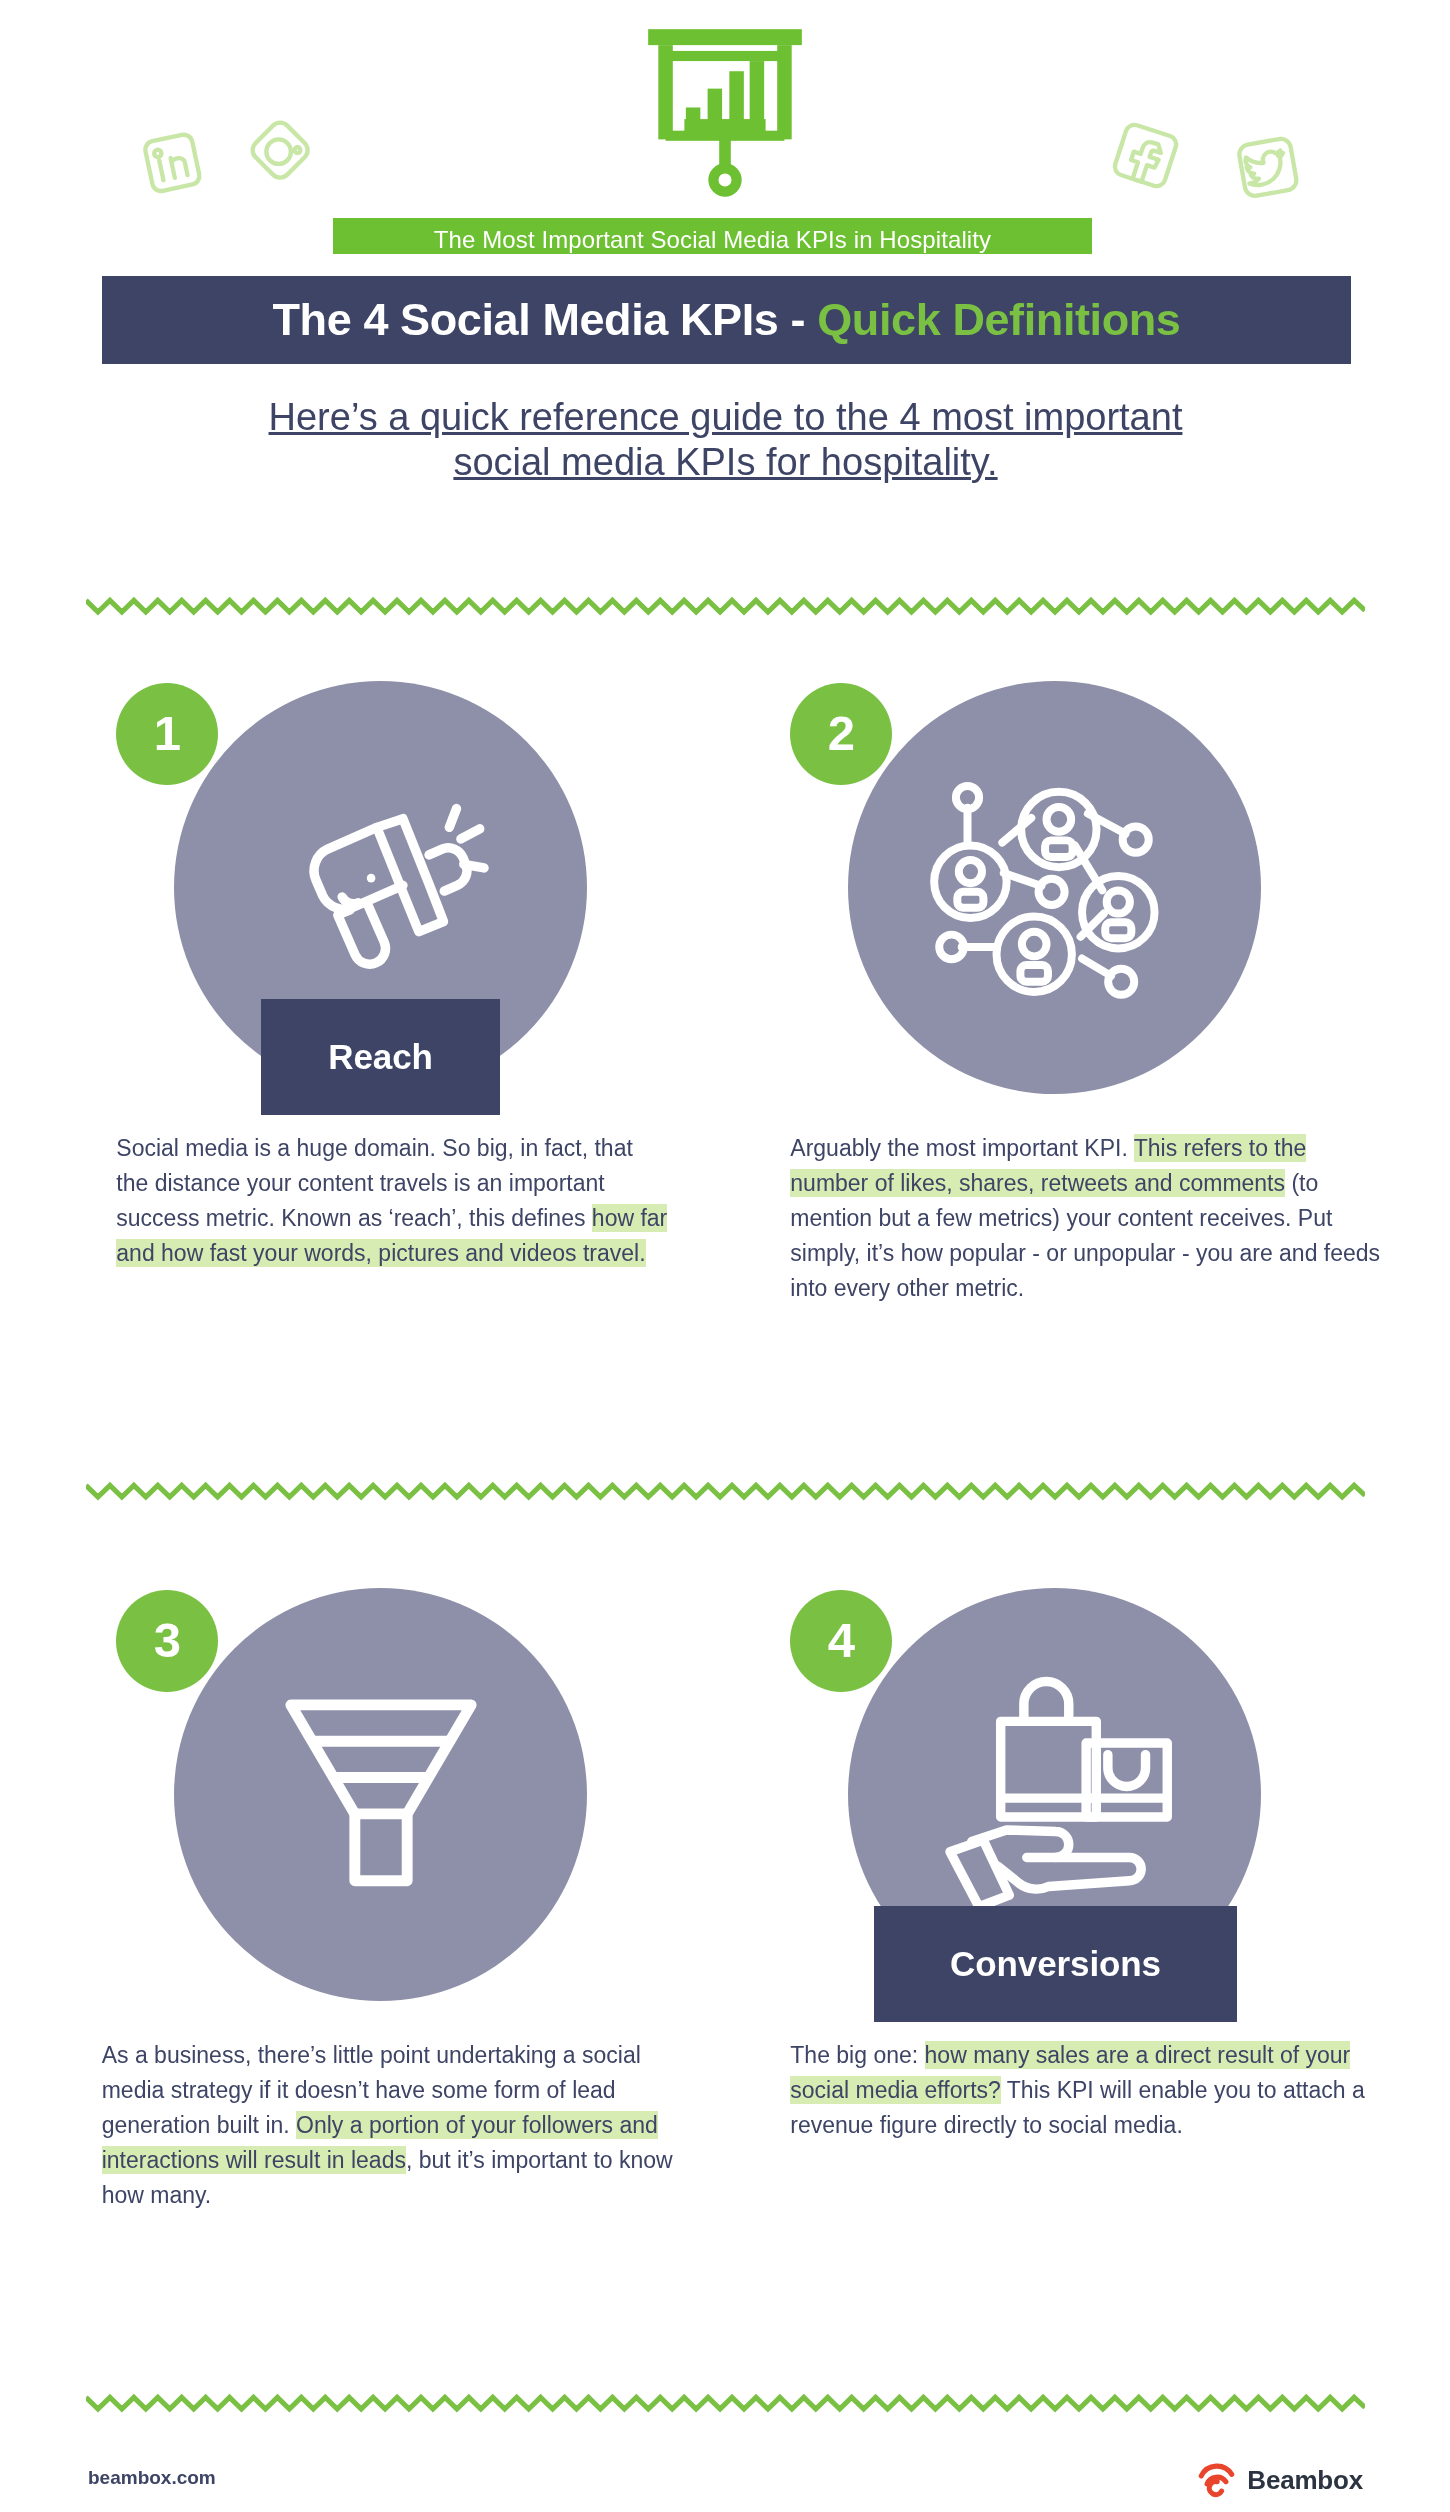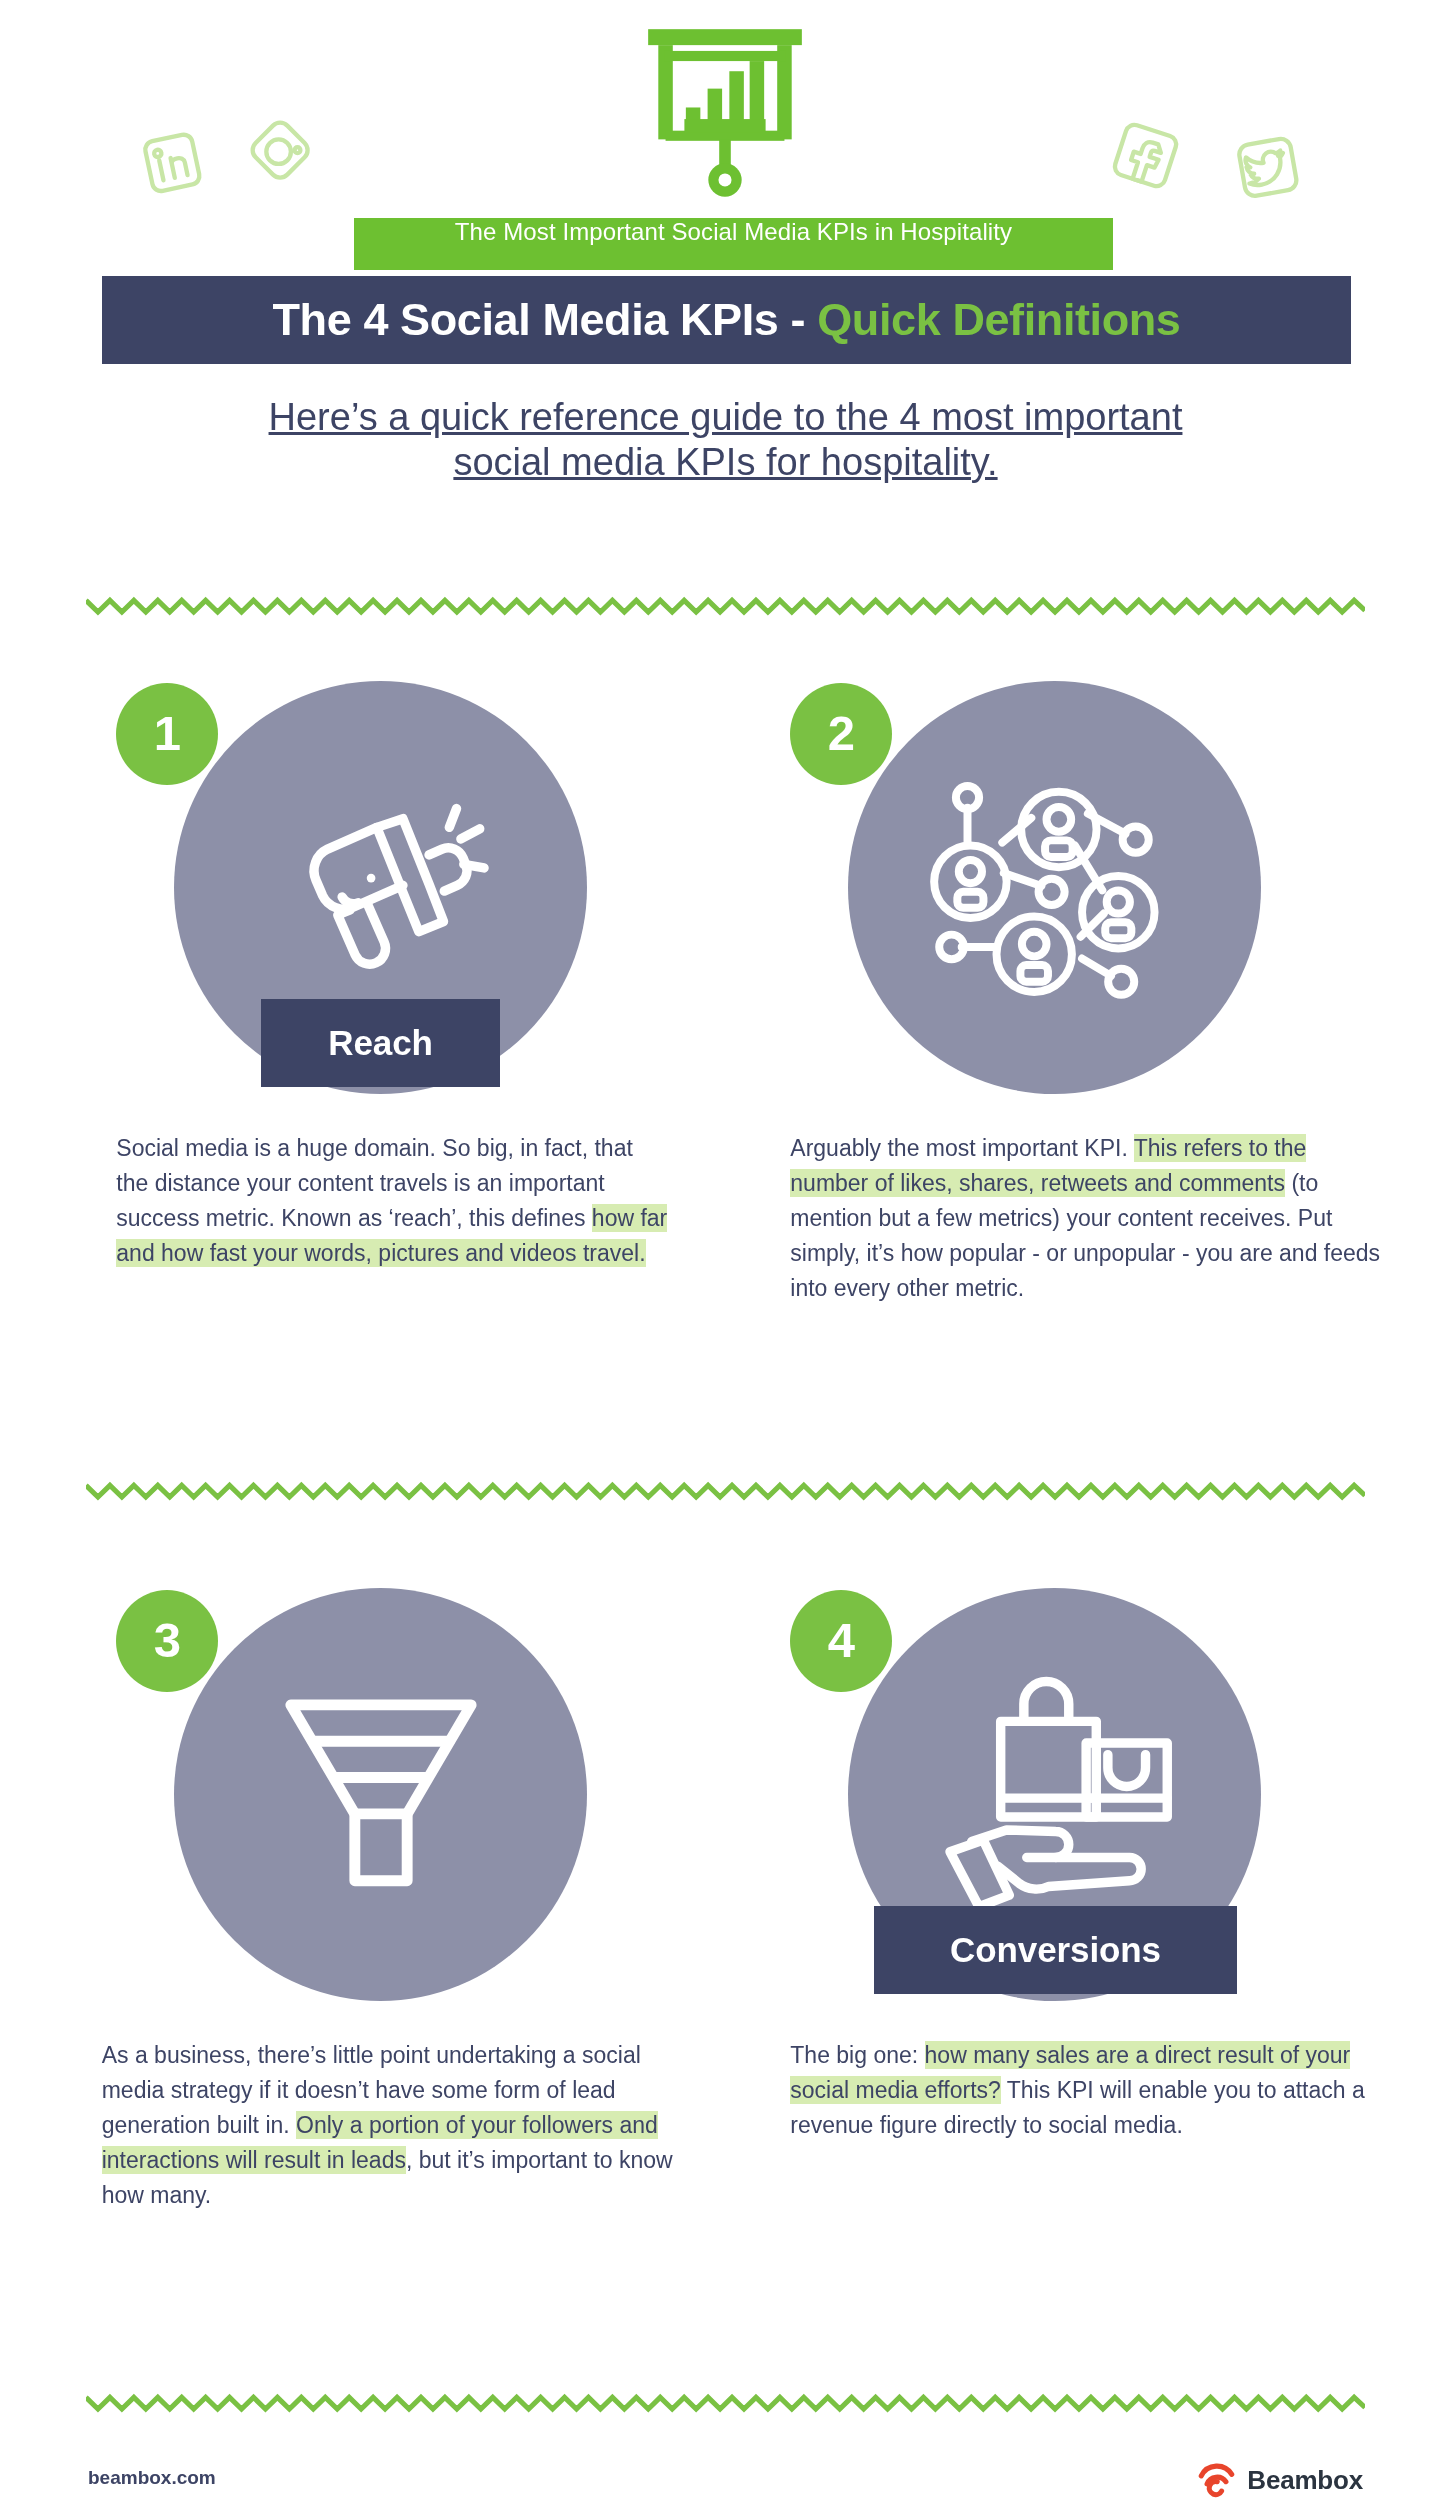--- a/index.html
+++ b/index.html
@@ -28,27 +28,27 @@
   }
   .presentation-icon {
     position: absolute;
     left: 638px;
     top: 16px;
   }
 
   
   .eyebrow-bar {
     position: absolute;
-    left: 354px;
+    left: 333px;
     top: 218px;
     width: 759px;
-    height: 52px;
+    height: 36px;
     background: #6dc031;
     display: flex;
-    align-items: flex-start;
+    align-items: flex-end;
     justify-content: center;
     z-index: 5;
   }
   .eyebrow-text {
     color: #ffffff;
     font-size: 24px;
     font-weight: 400;
     letter-spacing: 0.1px;
     white-space: nowrap;
   }
@@ -157,21 +157,21 @@
     width: 413px;
     height: 413px;
     z-index: 2;
     display: flex;
     align-items: center;
     justify-content: center;
   }
 
   .label-bar {
     position: absolute;
-    height: 88px;
+    height: 116px;
     background: #3d4465;
     display: flex;
     align-items: center;
     justify-content: center;
     z-index: 3;
     top: 325px;
     padding: 0 25px;
     box-sizing: border-box;
   }
   .label-text {

